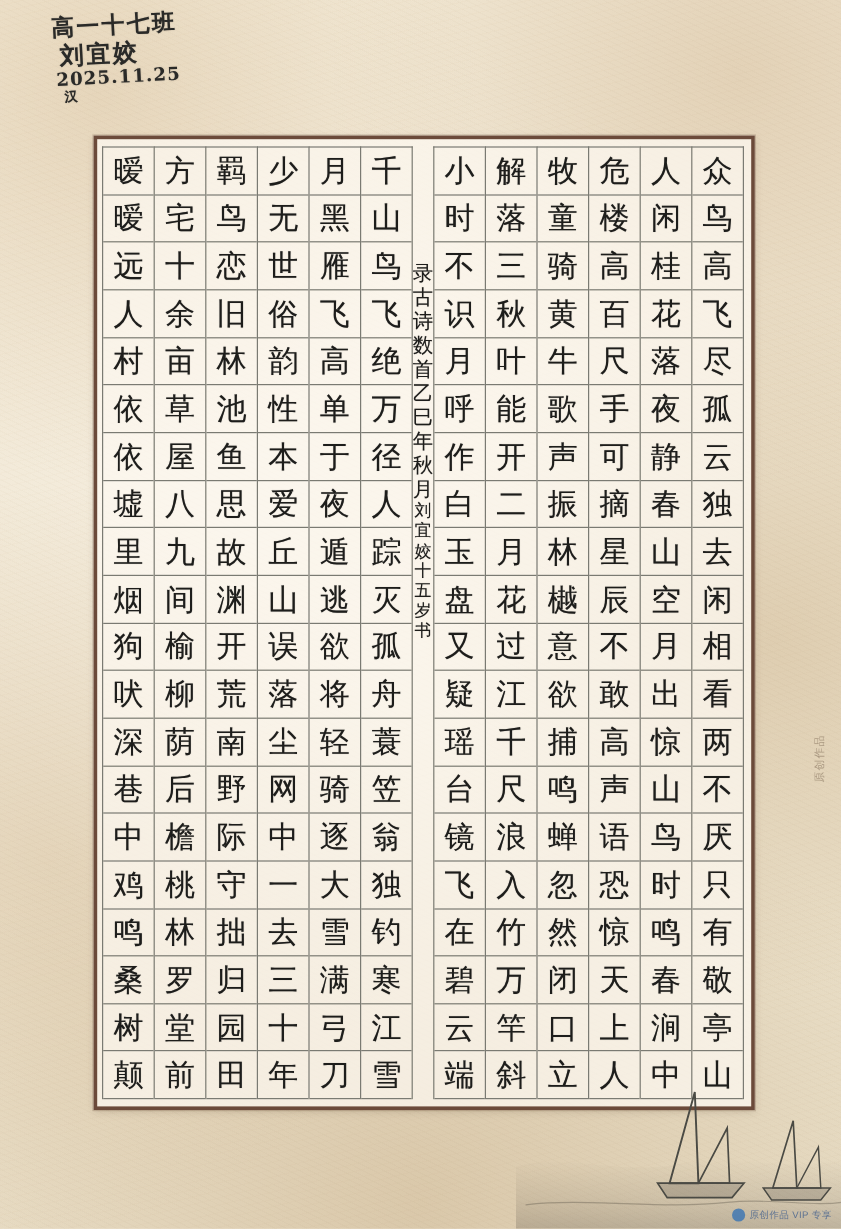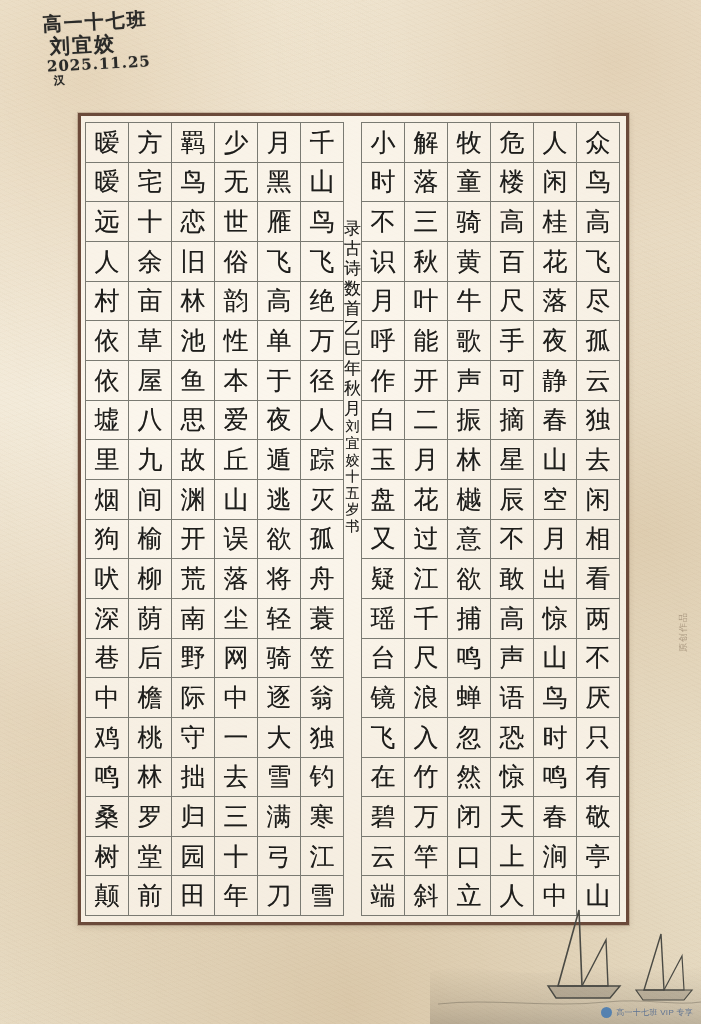--- a/index.html
+++ b/index.html
@@ -428,14 +428,14 @@
   <path d="M214,90 L231,34 L234,90 Z" fill="none" stroke="#4a4a44" stroke-width="1.4"></path>
   <path d="M234,90 L252,56 L254,90 Z" fill="none" stroke="#4a4a44" stroke-width="1.2"></path>
   <path d="M206,90 L262,90 L254,100 L213,100 Z" fill="rgba(70,66,58,.20)" stroke="#4a4a44" stroke-width="1.2"></path>
   <path d="M8,104 C60,98 120,108 176,102 C214,98 246,106 271,102" fill="none" stroke="rgba(80,74,64,.35)" stroke-width="1"></path>
 </svg>
 
 <div id="ghost">原创作品</div>
 
 <div id="wm">
   <span class="wmlogo"></span>
-  <span class="wmtxt">高一十七班 VIP 专享</span>
+  <span class="wmtxt">原创作品 VIP 专享</span>
 </div>
 
 </body></html>

